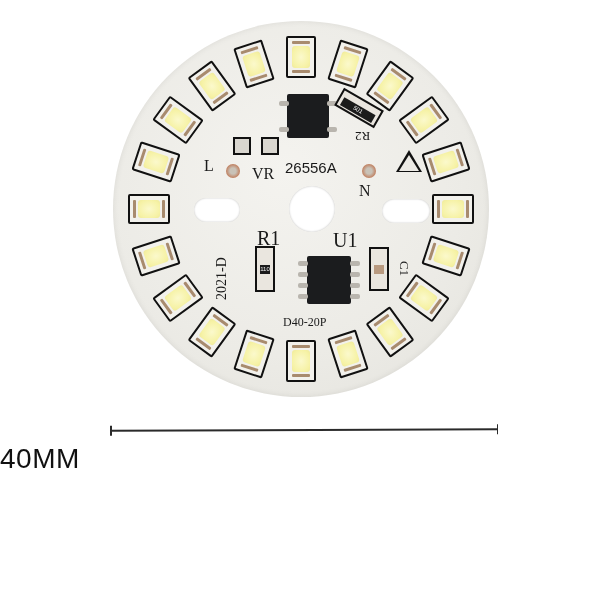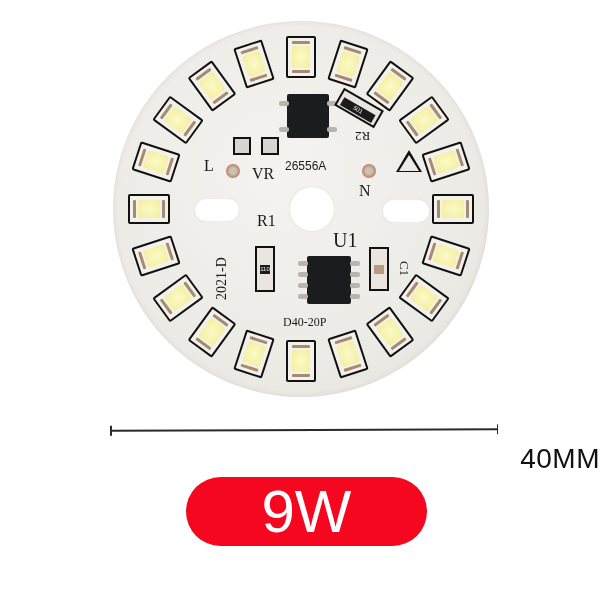--- a/index.html
+++ b/index.html
@@ -32,23 +32,23 @@
     }
 
     .hole-center { position: absolute; left: 289px; top: 186px; width: 46px; height: 46px; border-radius: 50%; background: #fff; box-shadow: inset 0 0 2px rgba(0,0,0,0.25); }
     .slot { position: absolute; height: 24px; border-radius: 12px; background: #fff; box-shadow: inset 0 0 2px rgba(0,0,0,0.25); }
     .slot-left { left: 194px; top: 198px; width: 46px; }
     .slot-right { left: 382px; top: 199px; width: 48px; }
 
     .silk { position: absolute; color: #1a1a1a; font-family: "Liberation Serif", serif; line-height: 1; white-space: nowrap; }
     .lbl-L { left: 204px; top: 158px; font-size: 16px; }
     .lbl-VR { left: 252px; top: 166px; font-size: 16px; }
-    .lbl-code { left: 285px; top: 160px; font-size: 12px; font-family: "Liberation Sans", sans-serif; }
+    .lbl-code { left: 285px; top: 160px; font-size: 15px; font-family: "Liberation Sans", sans-serif; }
     .lbl-N { left: 359px; top: 183px; font-size: 16px; }
-    .lbl-R1 { left: 257px; top: 213px; font-size: 16px; }
+    .lbl-R1 { left: 257px; top: 228px; font-size: 20px; }
     .lbl-U1 { left: 333px; top: 230px; font-size: 20px; }
     .lbl-year { left: 215px; top: 258px; font-size: 14px; transform: rotate(-90deg); transform-origin: left top; top: 300px; }
     .lbl-model { left: 283px; top: 316px; font-size: 12px; }
     .lbl-R2 { left: 355px; top: 130px; font-size: 13px; transform: rotate(180deg); }
     .lbl-C1 { left: 397px; top: 262px; font-size: 13px; transform: rotate(90deg); }
 
     .pad-sq { position: absolute; width: 18px; height: 18px; border: 2px solid #111; box-sizing: border-box; background: #d9d6cf; }
     .via { position: absolute; width: 14px; height: 14px; border-radius: 50%; background: radial-gradient(circle, #c9c2b7 30%, #c08060 70%); }
 
     .ic { position: absolute; background: #1b1c1e; border-radius: 2px; }
@@ -63,21 +63,21 @@
     .res-c1 .body { background: #b99a80; }
     .res-r2 { left: 336px; top: 98px; width: 46px; height: 20px; transform: rotate(30deg); }
 
     .warn { position: absolute; left: 396px; top: 150px; width: 0; height: 0; border-left: 13px solid transparent; border-right: 13px solid transparent; border-bottom: 22px solid #111; }
     .warn-inner { position: absolute; left: 399px; top: 155px; width: 0; height: 0; border-left: 10px solid transparent; border-right: 10px solid transparent; border-bottom: 16px solid #eceae5; }
 
     .ruler { position: absolute; left: 110px; top: 429px; width: 388px; height: 2px; background: #2a2a2a; transform: rotate(-0.2deg); }
     .tick { position: absolute; top: -4px; width: 1.5px; height: 10px; background: #2a2a2a; }
     .tick-left { left: 0; }
     .tick-right { right: 0; }
-    .dimension { position: absolute; left: 0; width: 600px; top: 443px; text-align: right; font-size: 28px; color: #111; font-family: "Liberation Sans", sans-serif; letter-spacing: 0.5px; }
+    .dimension { position: absolute; left: 0; width: 600px; top: 443px; text-align: left; font-size: 28px; color: #111; font-family: "Liberation Sans", sans-serif; letter-spacing: 0.5px; }
 
     .badge { position: absolute; left: 186px; top: 477px; width: 241px; height: 69px; border-radius: 35px; background: #f5081f; display: flex; align-items: center; justify-content: center; }
     .badge-text { color: #ffffff; font-size: 60px; font-family: "Liberation Sans", sans-serif; line-height: 1; }
   </style>
 </head>
 <body>
 
 <div class="stage">
   <div class="board"></div>
 
@@ -232,16 +232,13 @@
   <span class="silk lbl-model">D40-20P</span>
   <span class="silk lbl-R2">R2</span>
   <span class="silk lbl-C1">C1</span>
 
   <div class="ruler">
     <div class="tick tick-left"></div>
     <div class="tick tick-right"></div>
   </div>
   <div class="dimension">40MM</div>
 
-  <div class="badge">
-    <span class="badge-text">9W</span>
-  </div>
 </div>
 
 </body></html>

